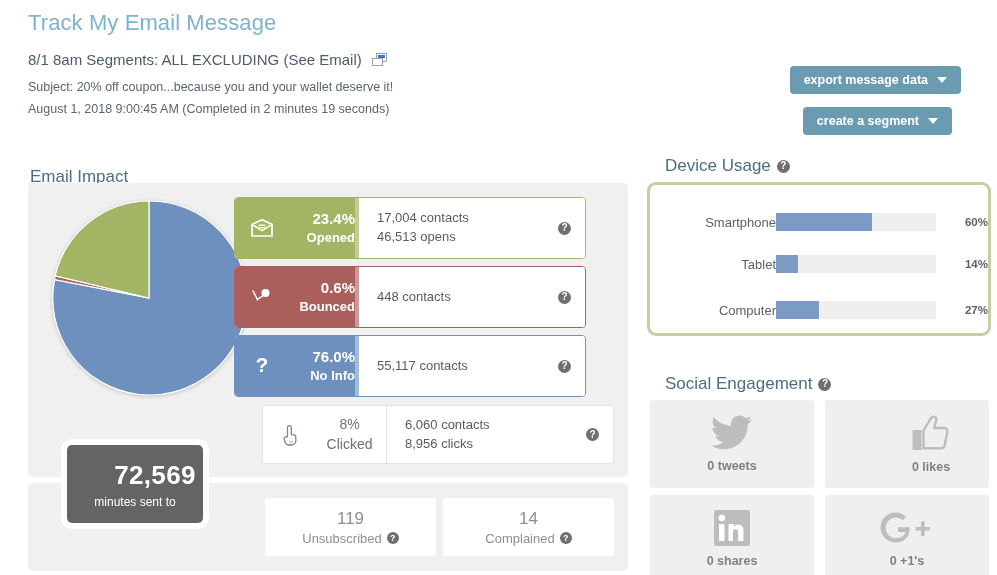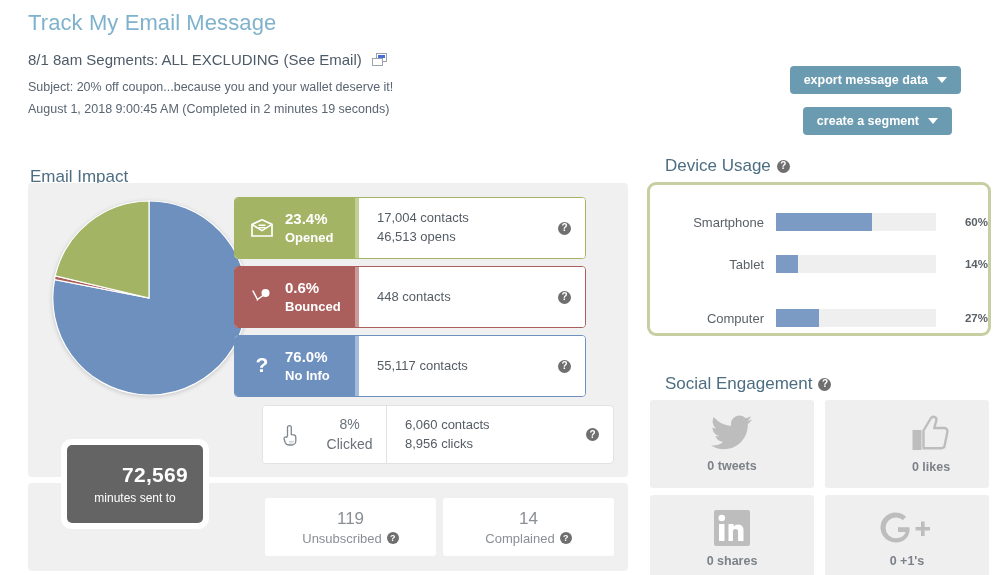--- a/index.html
+++ b/index.html
@@ -99,40 +99,40 @@
 
   .sent-badge {
     position: absolute; left: 67px; top: 445px;
     width: 136px; height: 78px;
     background: #646464; border-radius: 5px;
     box-shadow: 0 0 0 6px #ffffff;
     display: flex; flex-direction: column;
     align-items: center; justify-content: center; gap: 4px;
     color: #ffffff; z-index: 6;
   }
-  .sent-badge .num { font-size: 21px; font-weight: bold; letter-spacing: .3px; margin-left: 40px; }
+  .sent-badge .num { font-size: 26px; font-weight: bold; letter-spacing: .3px; margin-left: 40px; }
   .sent-badge .lbl { font-size: 12px; font-weight: normal; }
 
   
   .metric {
     position: absolute; left: 234px;
     width: 352px; height: 62px;
     display: flex; border-radius: 4px; overflow: hidden;
     background: #ffffff;
   }
   .metric .left {
     width: 124px; flex: 0 0 124px;
     display: flex; align-items: center; gap: 6px;
     color: #ffffff; padding-left: 10px;
   }
   .metric .left .ico {
     width: 34px; flex: 0 0 34px;
     display: flex; align-items: center; justify-content: center;
   }
-  .metric .left .txt { display: flex; flex-direction: column; align-items: flex-start; flex: 1; }
+  .metric .left .txt { display: flex; flex-direction: column; align-items: flex-end; flex: 1; }
   .metric .left .pct { font-size: 15px; font-weight: bold; line-height: 1.35; }
   .metric .left .nm  { font-size: 13px; font-weight: bold; line-height: 1.35; }
   .metric .right {
     flex: 1; display: flex; align-items: center; justify-content: space-between;
     padding: 0 14px 0 18px; background: #ffffff;
   }
   .metric .right .det { font-size: 13px; color: #555c63; line-height: 1.45; }
 
   .m-opened   { top: 197px; border: 1px solid #a3b465; }
   .m-opened .left   { background: #a3b465; border-right: 4px solid #c2cf94; }
@@ -179,34 +179,34 @@
     position: absolute; left: 647px; top: 182px;
     width: 344px; height: 154px;
     background: #ffffff;
     border: 3px solid #c7cfa2; border-radius: 9px;
   }
   .device-row {
     position: absolute; left: 0; width: 100%; height: 18px;
     display: flex; align-items: center;
   }
   .device-row .name {
-    width: 126px; flex: 0 0 126px; text-align: right; padding-right: 12px;
+    width: 126px; flex: 0 0 126px; text-align: right; 
     font-size: 13px; color: #5b6167;
   }
   .device-row .track {
     flex: 1; height: 18px; background: #efefef; position: relative; max-width: 182px;
   }
   .device-row .fill { position: absolute; left: 0; top: 0; bottom: 0; background: #7b9bc4; }
   .device-row .val {
     width: 52px; flex: 0 0 52px; text-align: right; padding-left: 10px;
     font-size: 11.5px; font-weight: bold; color: #5b6167;
   }
   .dr-0 { top: 28px; }
   .dr-1 { top: 70px; }
-  .dr-2 { top: 124px; }
+  .dr-2 { top: 116px; }
 
   
   .social-tile {
     position: absolute; width: 164px; height: 88px;
     background: #efefef; border-radius: 3px;
     display: flex; flex-direction: column; align-items: center; justify-content: center; gap: 8px;
   }
   .social-tile .lbl { font-size: 12.5px; font-weight: bold; color: #7d8288; }
   .st-0 { left: 650px; top: 400px; }
   .st-1 { left: 825px; top: 400px; padding-left: 48px; }

